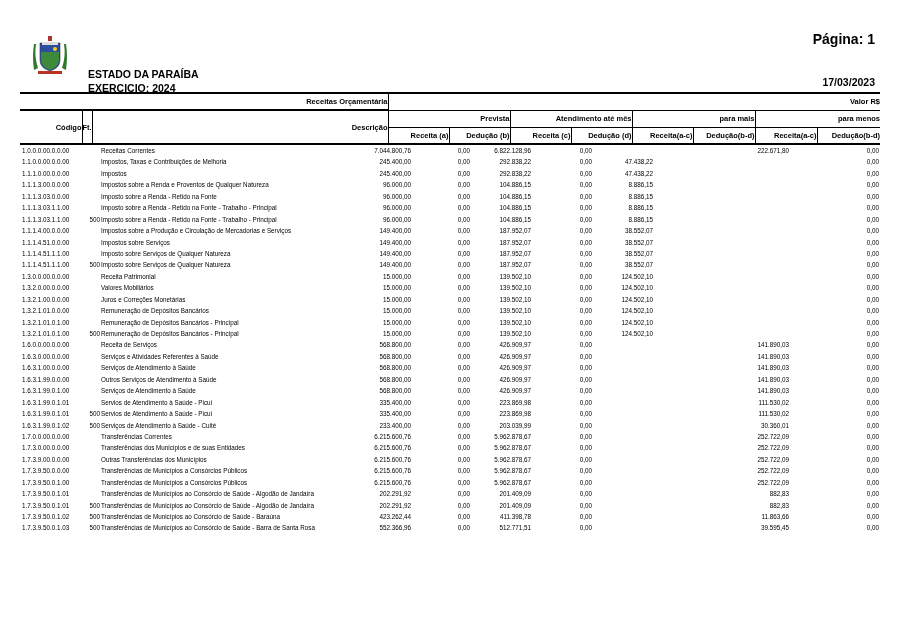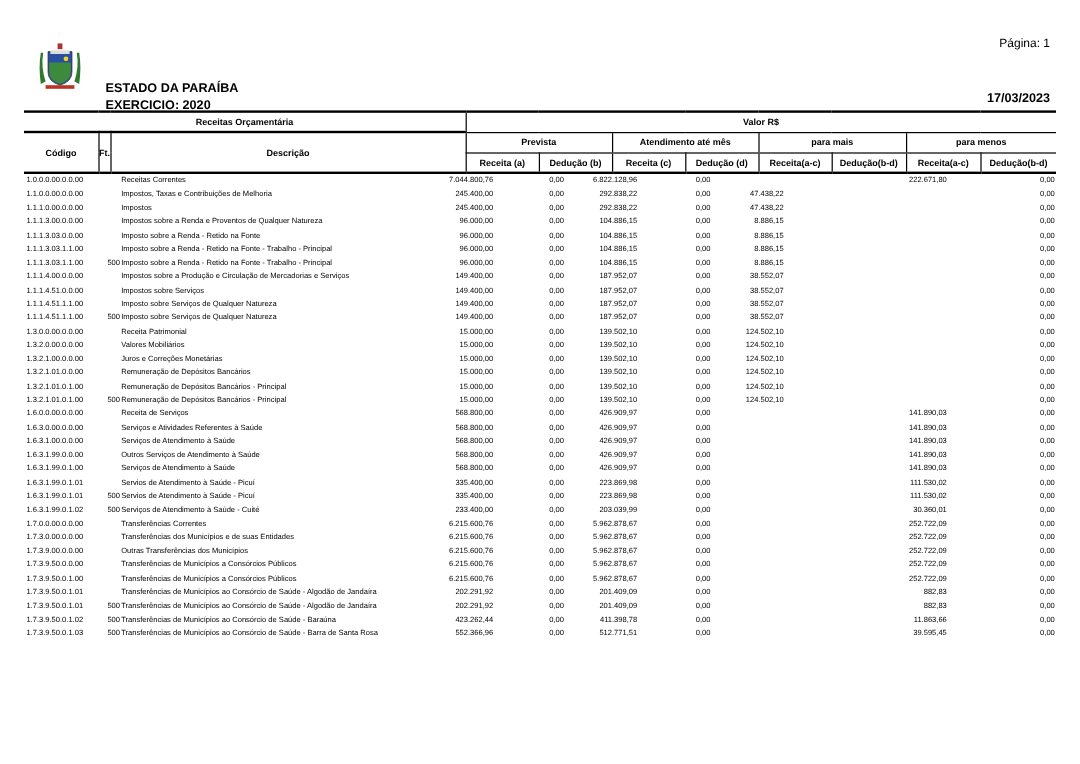--- a/index.html
+++ b/index.html
@@ -1,22 +1,22 @@
 <!DOCTYPE html>
 <html><head>
 <meta charset="utf-8">
 <style>
   html, body { margin: 0; padding: 0; background: #ffffff; }
   body { width: 900px; height: 637px; position: relative; overflow: hidden; font-family: "Liberation Sans", sans-serif; color: #000; }
   .logo { position: absolute; left: 30px; top: 36px; width: 40px; height: 42px; }
   .title-block { position: absolute; left: 88px; top: 31px; font-weight: bold; font-size: 10.5px; line-height: 14px; margin-top: 36px; }
-  .page-num { position: absolute; right: 25px; top: 31px; font-weight: normal; font-size: 10px; }
+  .page-num { position: absolute; right: 25px; top: 31px; font-weight: bold; font-size: 14px; }
   .report-date { position: absolute; right: 25px; top: 76px; font-weight: bold; font-size: 10.5px; }
   .header-table { position: absolute; left: 20px; top: 92px; width: 860px; border-collapse: collapse; table-layout: fixed; }
-  .header-table th { font-size: 7.5px; font-weight: bold; text-align: center; padding: 0; }
+  .header-table th { font-size: 7.5px; font-weight: bold; text-align: right; padding: 0; }
   .rule-top { border-top: 2px solid #000; }
   .vl { border-left: 1px solid #000; }
   .bb { border-bottom: 1px solid #000; }
   .bb2 { border-bottom: 2px solid #000; }
   .rows { position: absolute; left: 20px; top: 145px; width: 860px; }
   .row { position: relative; height: 11.45px; font-size: 6.3px; line-height: 11px; white-space: nowrap; }
   .row span { position: absolute; top: 0; }
   .c-code { left: 2px; }
   .c-ft { left: 66px; width: 14px; text-align: right; }
   .c-desc { left: 81px; }
@@ -41,21 +41,21 @@
     <path d="M10 7 L30 7 L30 24 Q30 32 20 35 Q10 32 10 24 Z" fill="#2a4fa0" stroke="#333" stroke-width="0.6"></path>
     <path d="M11 16 L29 16 L29 24 Q29 31 20 34 Q11 31 11 24 Z" fill="#3d8a3d"></path>
     <circle cx="25" cy="13" r="2" fill="#f2d21a"></circle>
     <rect x="12" y="6" width="16" height="3" fill="#ddd"></rect>
     <rect x="8" y="35" width="24" height="3" fill="#b32"></rect>
   </svg>
 </div>
 
 <div class="title-block">
   <div>ESTADO DA PARAÍBA</div>
-  <div>EXERCICIO: 2020</div>
+  <div>EXERCICIO: 2024</div>
 </div>
 <div class="page-num">Página: 1</div>
 <div class="report-date">17/03/2023</div>
 
 <table class="header-table">
   <colgroup>
     <col style="width:62px">
       <col style="width:10px">
       <col style="width:296px">
     <col style="width:61px">

